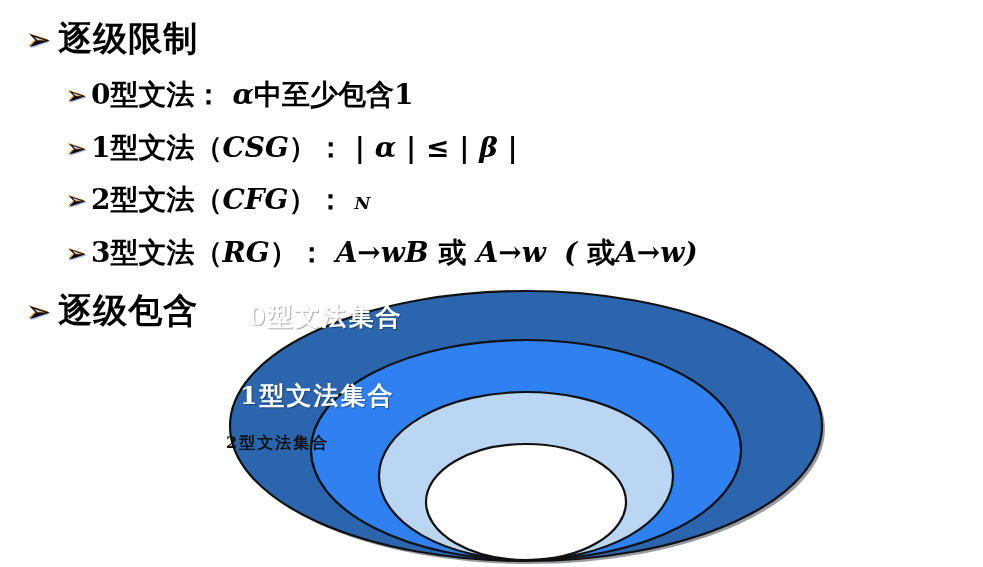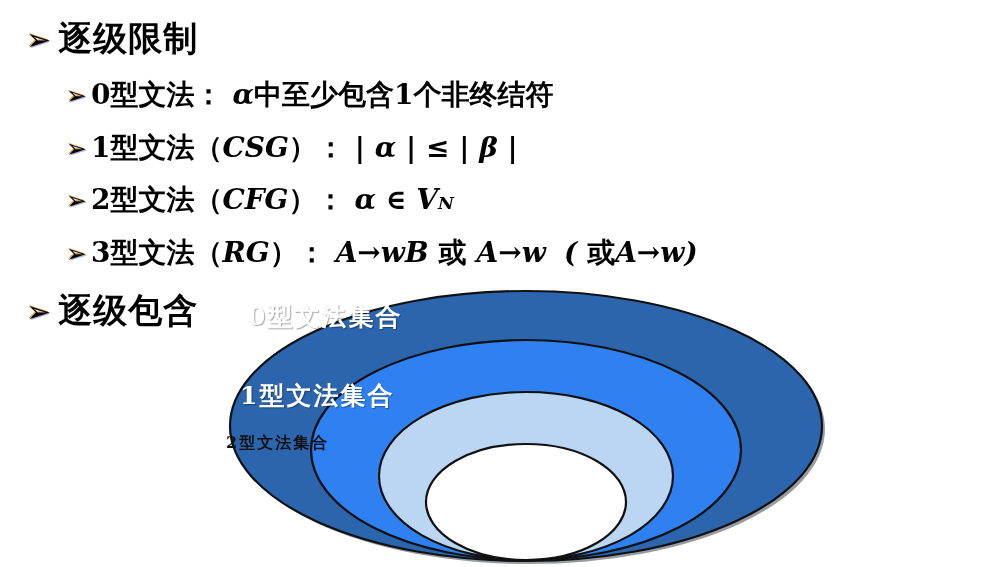--- a/index.html
+++ b/index.html
@@ -59,21 +59,20 @@
   </div>
 
   <div class="l2" style="top:76px;">
     <span class="bullet">➢</span>
     <span class="txt">0型文法</span>
     <span class="txt">：</span>
     <span class="sp"></span>
     <span class="txt mi">α</span>
     <span class="txt">中至少包含</span>
     <span class="txt">1</span>
-    <span class="txt">个非终结符</span>
   </div>
 
   <div class="l2" style="top:129px;">
     <span class="bullet">➢</span>
     <span class="txt">1型文法</span>
     <span class="txt">（</span>
     <span class="txt mi">CSG</span>
     <span class="txt">）</span>
     <span class="txt">：</span>
     <span class="sp"></span>
@@ -81,21 +80,20 @@
   </div>
 
   <div class="l2" style="top:181px;">
     <span class="bullet">➢</span>
     <span class="txt">2型文法</span>
     <span class="txt">（</span>
     <span class="txt mi">CFG</span>
     <span class="txt">）</span>
     <span class="txt">：</span>
     <span class="sp"></span>
-    <span class="txt mi">α ∈ V</span>
       <sub class="vn">N</sub>
   </div>
 
   <div class="l2" style="top:234px;">
     <span class="bullet">➢</span>
     <span class="txt">3型文法</span>
     <span class="txt">（</span>
     <span class="txt mi">RG</span>
     <span class="txt">）</span>
     <span class="txt">：</span>

